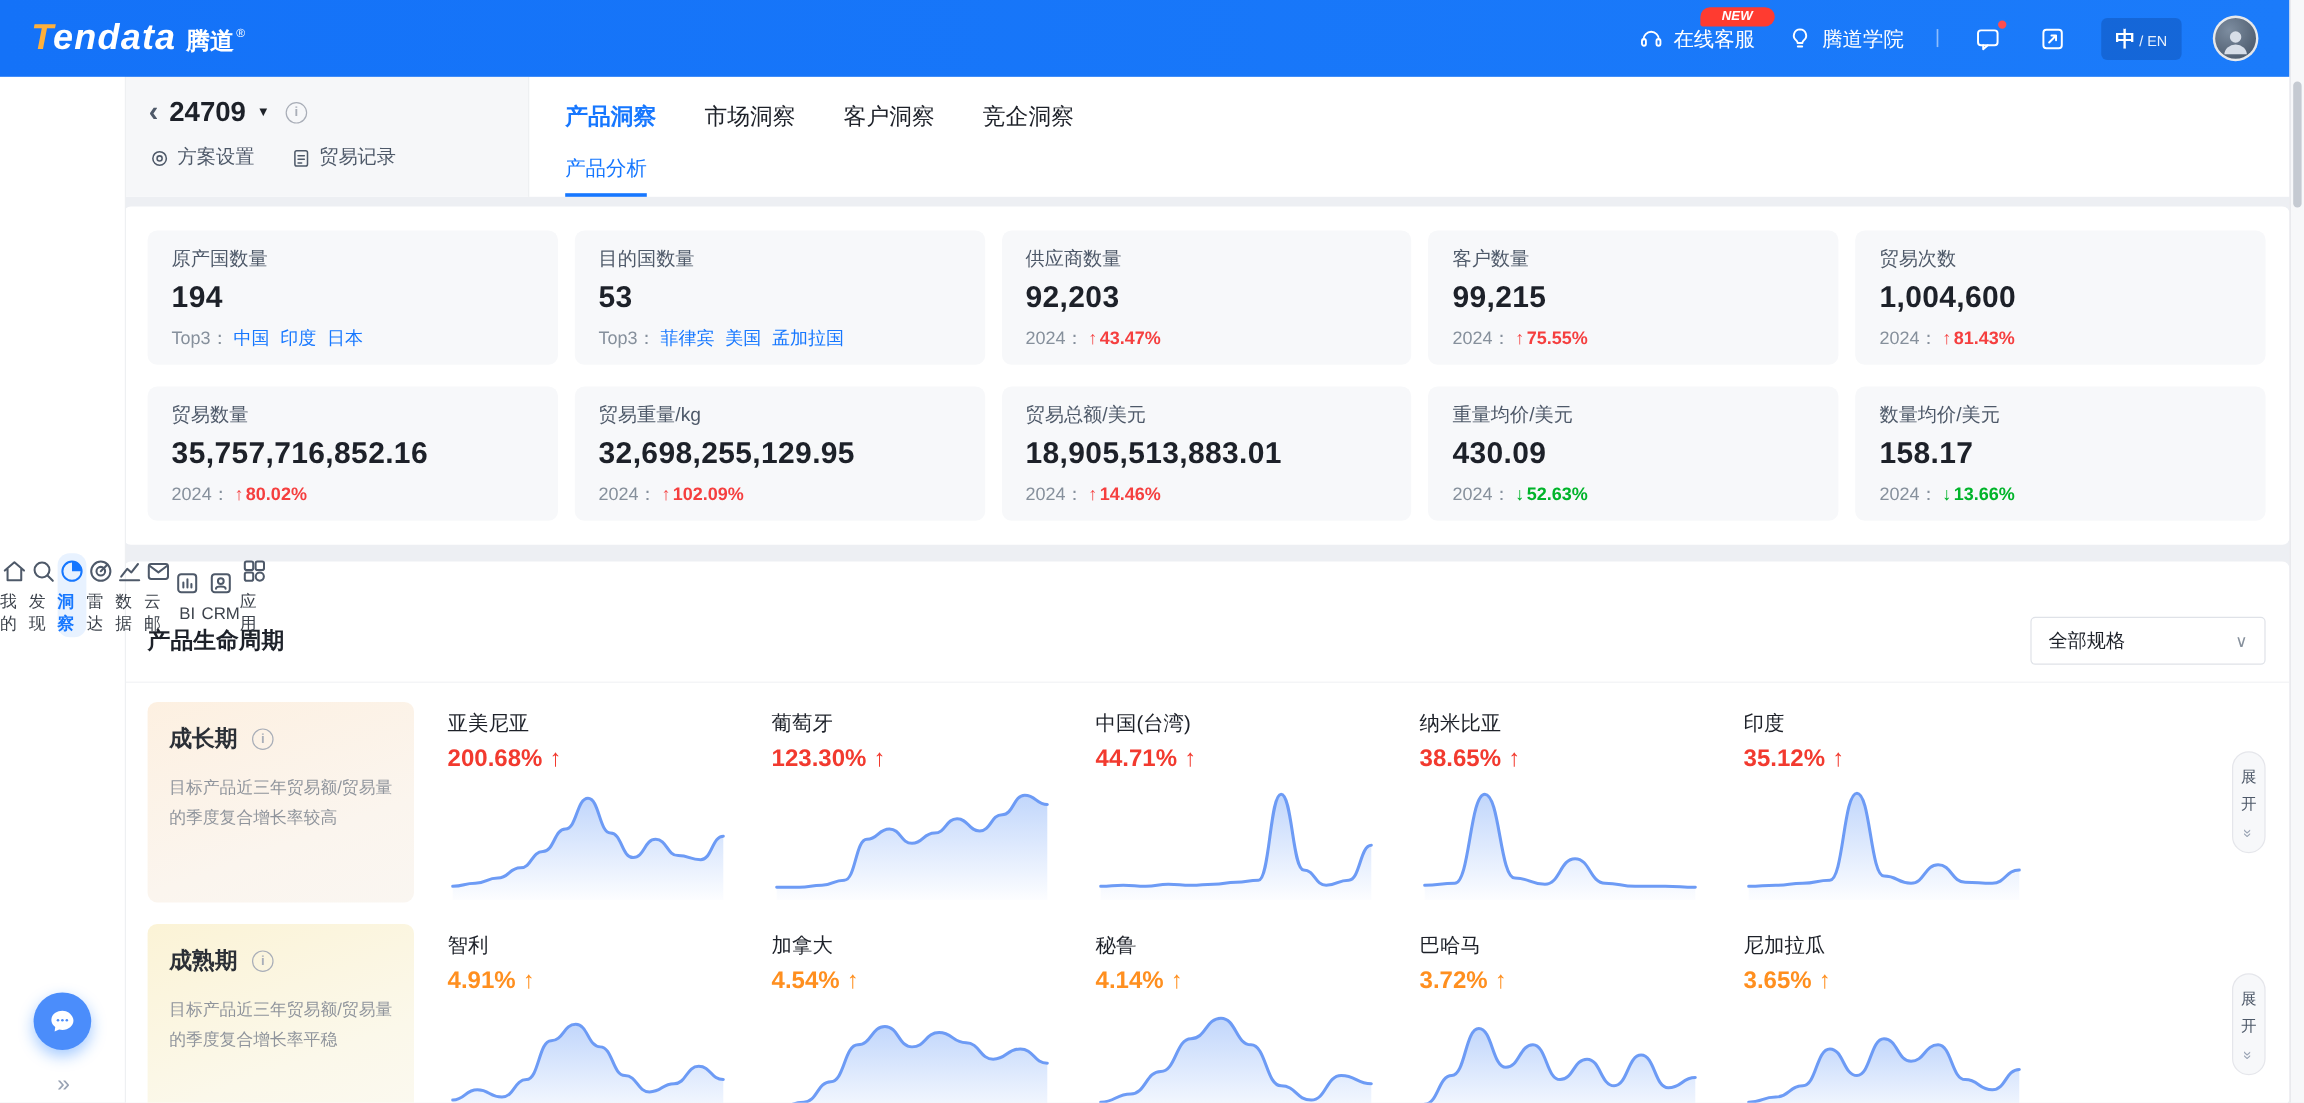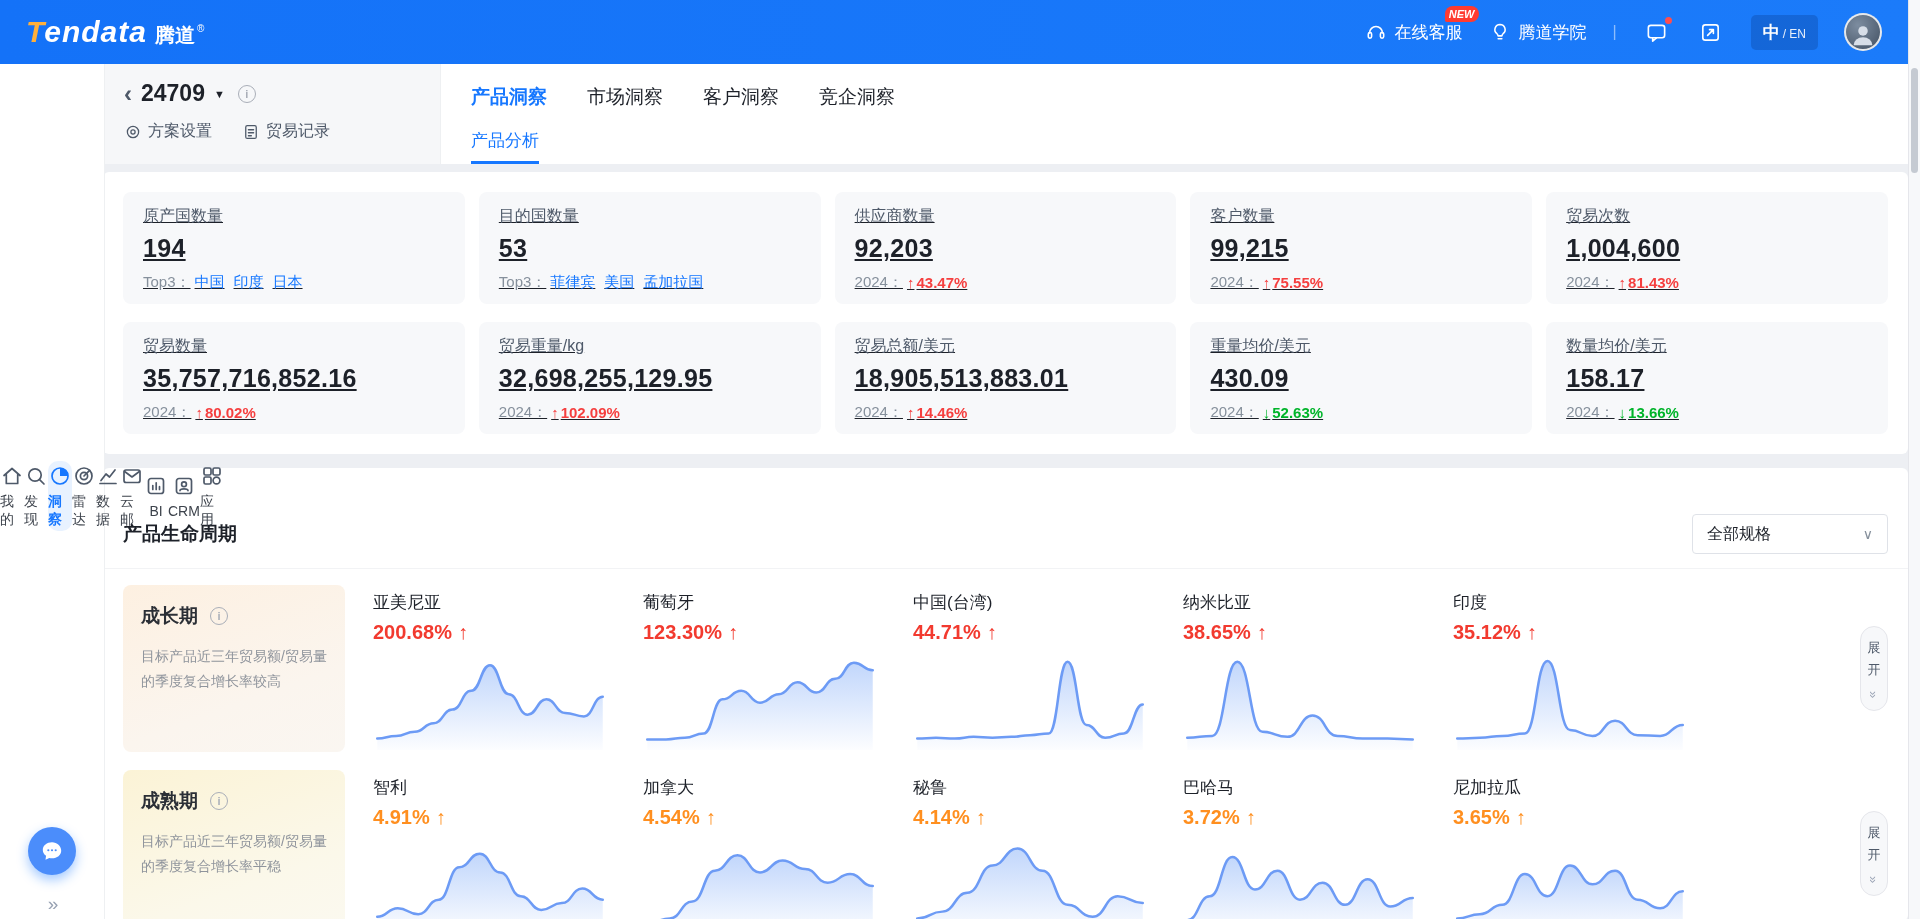--- a/index.html
+++ b/index.html
@@ -9,21 +9,21 @@
   
   .topbar{position:absolute;left:0;top:0;width:1908px;height:64px;background:linear-gradient(90deg,#1472f8,#1b7bfa);display:flex;align-items:center;justify-content:space-between;padding:0 26px;z-index:6;}
   .logo{display:flex;align-items:baseline;color:#fff;cursor:pointer;}
   .logo-en{font-size:30px;font-weight:bold;font-style:italic;letter-spacing:1px;}
   .logo-t{color:#ffb03b;}
   .logo-cn{font-size:20px;margin-left:8px;font-weight:bold;}
   .logo-reg{font-size:10px;margin-left:2px;transform:translateY(-10px);display:inline-block;}
   .top-right{display:flex;align-items:center;gap:26px;color:#fff;font-size:17px;}
   .top-item{display:flex;align-items:center;gap:8px;position:relative;cursor:pointer;white-space:nowrap;}
   .top-item svg{width:22px;height:22px;stroke:#fff;fill:none;stroke-width:1.7;stroke-linecap:round;stroke-linejoin:round;}
-  .badge-new{position:absolute;top:-15px;right:-16px;background:#ff3b30;color:#fff;font-size:11px;font-style:italic;font-weight:bold;padding:2px 4px;border-radius:9px 9px 9px 2px;}
+  .badge-new{position:absolute;top:-15px;right:-16px;background:#ff3b30;color:#fff;font-size:11px;font-style:italic;font-weight:bold;padding:2px 18px;border-radius:9px 9px 9px 2px;}
   .top-divider{color:rgba(255,255,255,.5);font-size:16px;}
   .icon-btn{position:relative;width:28px;height:28px;display:flex;align-items:center;justify-content:center;cursor:pointer;}
   .icon-btn svg{width:23px;height:23px;stroke:#fff;fill:none;stroke-width:1.7;stroke-linecap:round;stroke-linejoin:round;}
   .red-dot{position:absolute;top:-3px;right:-3px;width:11px;height:11px;background:#ff4d4f;border-radius:50%;border:2px solid #1b7bfa;}
   .lang-chip{background:rgba(10,61,145,.32);border-radius:5px;padding:6px 12px;display:flex;align-items:baseline;gap:3px;cursor:pointer;}
   .lang-zh{font-size:17px;font-weight:bold;}
   .lang-en{font-size:12px;opacity:.9;text-align:center;}
   .avatar{width:38px;height:38px;border-radius:50%;background:radial-gradient(circle at 35% 30%,#7d8da0,#425062);border:2px solid rgba(255,255,255,.85);display:flex;align-items:flex-end;justify-content:center;overflow:hidden;cursor:pointer;}
 
   
@@ -50,21 +50,21 @@
   .ph-tool{display:flex;align-items:center;gap:6px;cursor:pointer;}
   .ph-tool svg{width:18px;height:18px;stroke:#4e5969;fill:none;stroke-width:1.7;stroke-linecap:round;}
   .ph-right{flex:1;padding-left:30px;display:flex;flex-direction:column;}
   .tabs{display:flex;gap:40px;padding-top:20px;font-size:19px;color:#1d2129;}
   .tab{cursor:pointer;}
   .tab.active{color:#1677ff;font-weight:bold;}
   .subtabs{margin-top:auto;display:flex;}
   .subtab{font-size:17px;color:#1677ff;padding-bottom:9px;border-bottom:3px solid #1677ff;cursor:pointer;}
 
   
-  .stats-panel{margin:8px 0 0 15px;background:#fff;border-radius:6px;padding:20px;text-decoration:underline;}
+  .stats-panel{margin:8px 0 0 15px;background:#fff;border-radius:6px;padding:20px;}
   .stats-row{display:flex;gap:14px;}
   .stats-row + .stats-row{margin-top:18px;}
   .stat-card{flex:1;background:#f7f8fa;border-radius:8px;padding:14px 20px;height:112px;}
   .stat-title{font-size:16px;color:#4e5969;}
   .stat-value{font-size:25px;font-weight:bold;color:#1d2129;margin-top:7px;letter-spacing:.3px;}
   .stat-foot{margin-top:10px;font-size:15px;color:#86909c;display:flex;align-items:center;gap:4px;}
   .links{color:#1677ff;display:flex;gap:9px;}
   .links span{cursor:pointer;}
   .trend{font-weight:bold;display:flex;align-items:center;gap:2px;}
   .trend.up{color:#f53f3f;}

